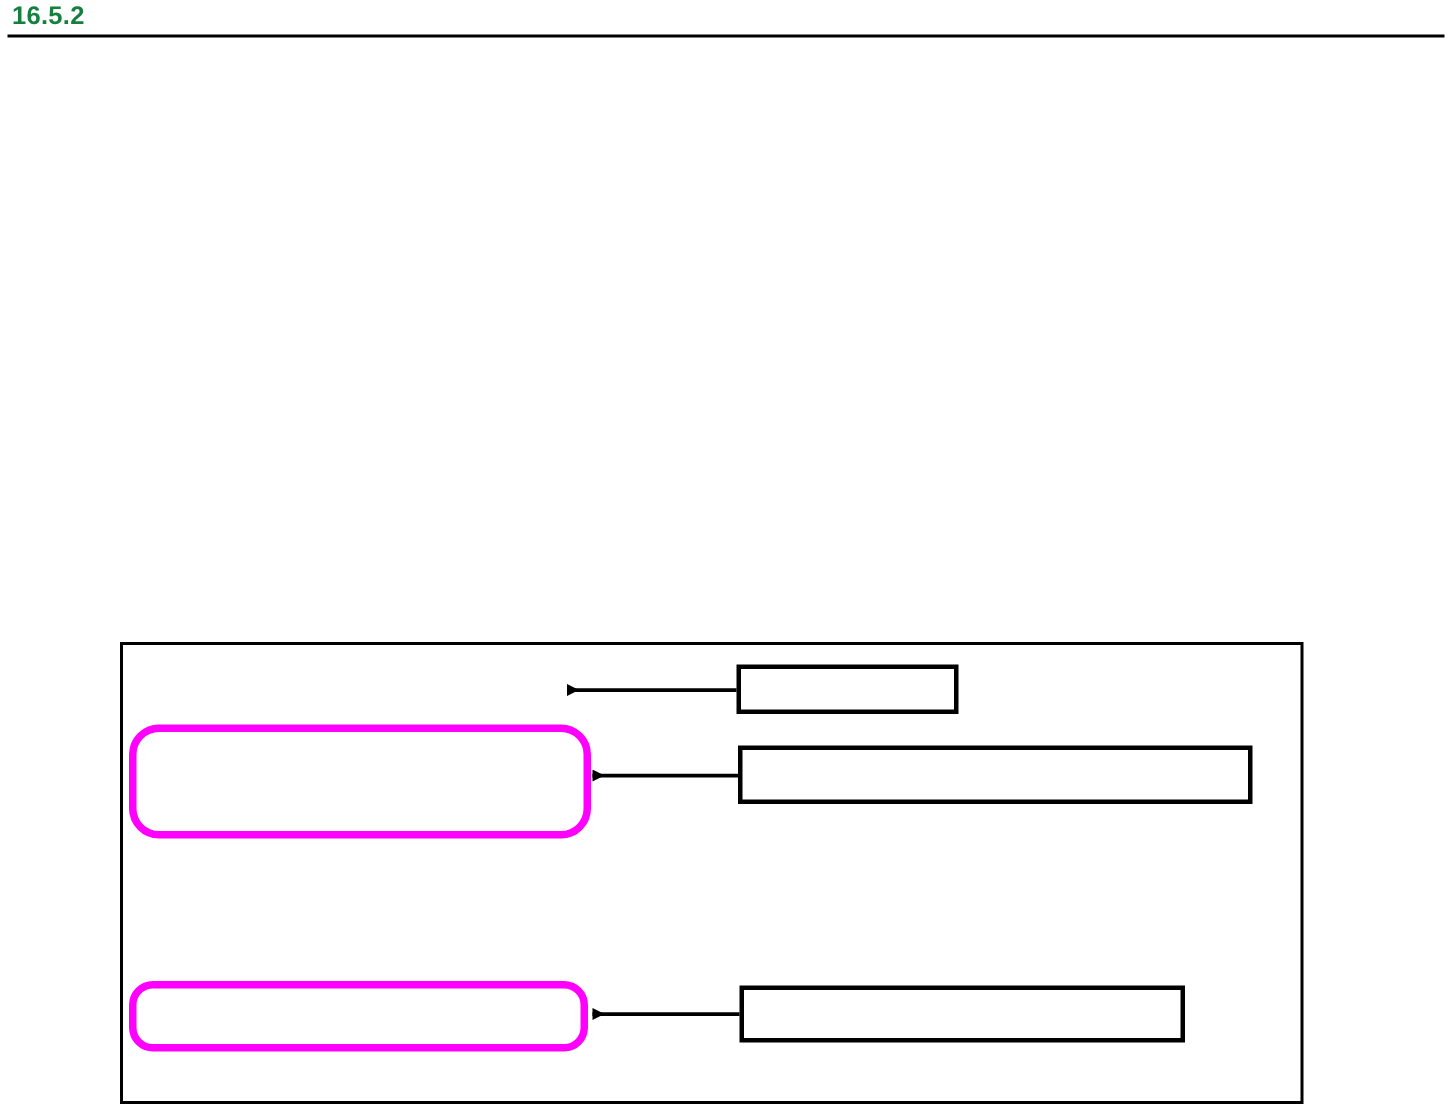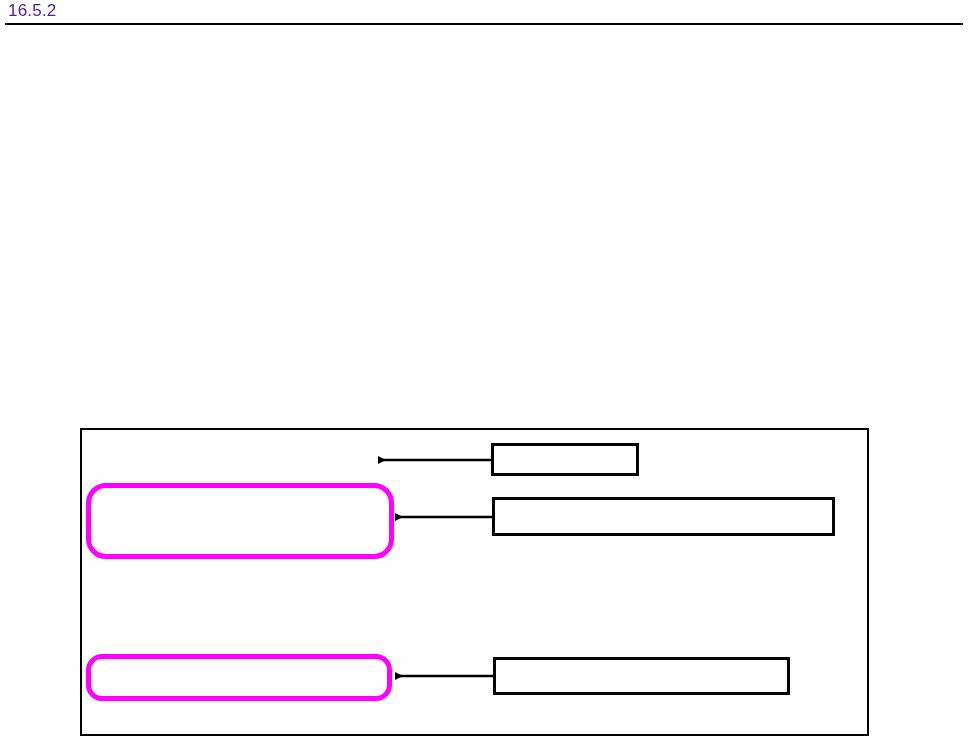--- a/index.html
+++ b/index.html
@@ -22,22 +22,22 @@
     left: 0;
     top: 0;
     width: 970px;
     height: 28px;
   }
   #section-number {
     position: absolute;
     left: 8px;
     top: 1px;
     font-size: 17px;
-    font-weight: normal;
-    color: #4c1d95;
+    font-weight: bold;
+    color: #15803d;
     letter-spacing: 0.2px;
     line-height: 20px;
     white-space: nowrap;
   }
   #header-rule {
     position: absolute;
     left: 5px;
     top: 23px;
     width: 958px;
     height: 2px;

